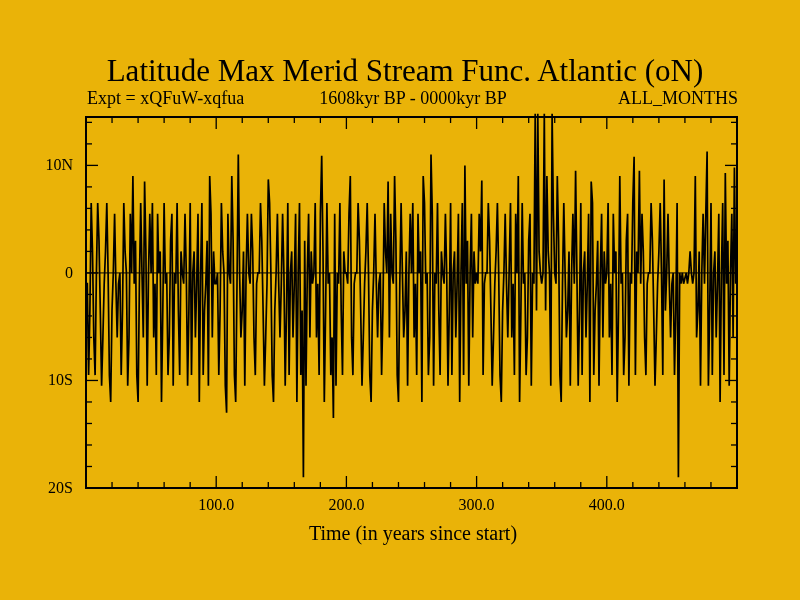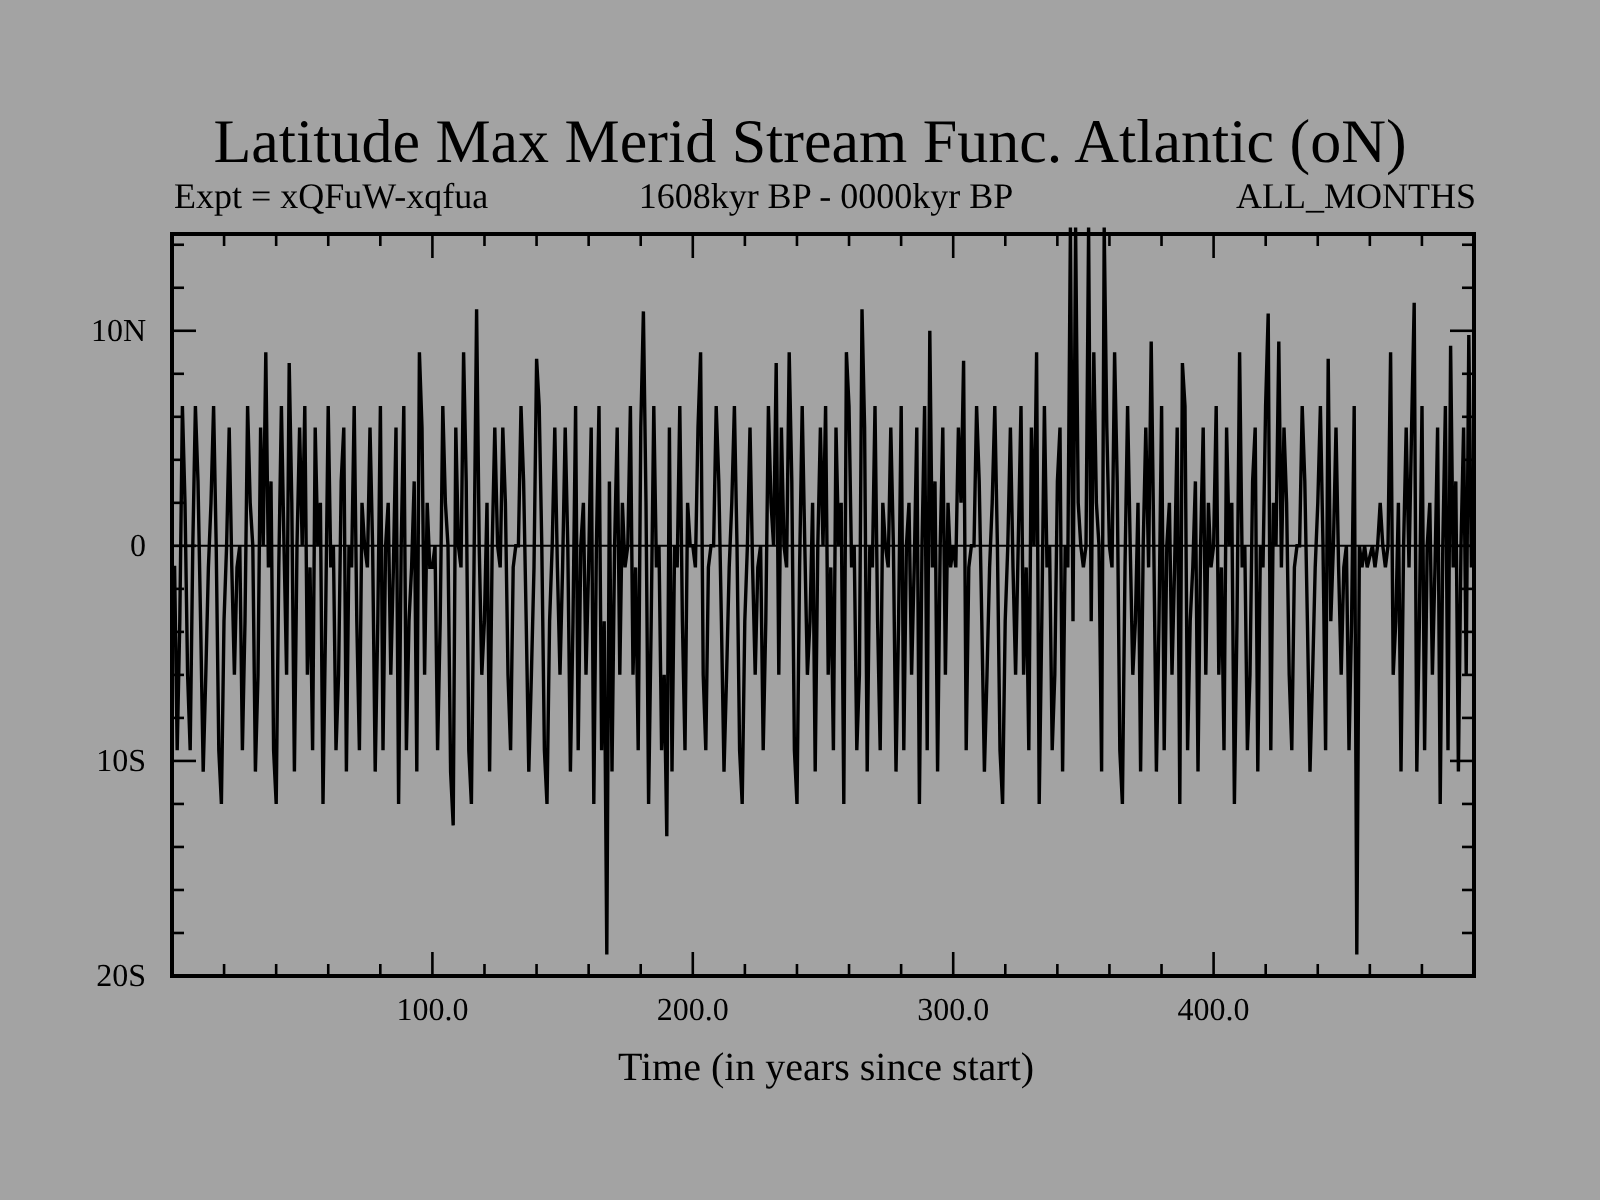--- a/index.html
+++ b/index.html
@@ -1,16 +1,16 @@
 <!DOCTYPE html>
 <html><head>
 <meta charset="utf-8">
 <style>
   html,body{margin:0;padding:0;background:#ffffff;}
-  .figure{position:relative;width:800px;height:600px;background:#a3a3a3;overflow:hidden;}
+  .figure{position:relative;width:800px;height:600px;background:#eab308;overflow:hidden;}
   svg text{fill:#000000;font-family:"Liberation Serif","DejaVu Serif",serif;}
   .title{font-size:31px;}
   .subtitle{font-size:18px;}
   .xlabel{font-size:20px;}
   .ticklabel{font-size:16px;}
 </style>
 </head>
 <body>
 
 <div class="figure">

